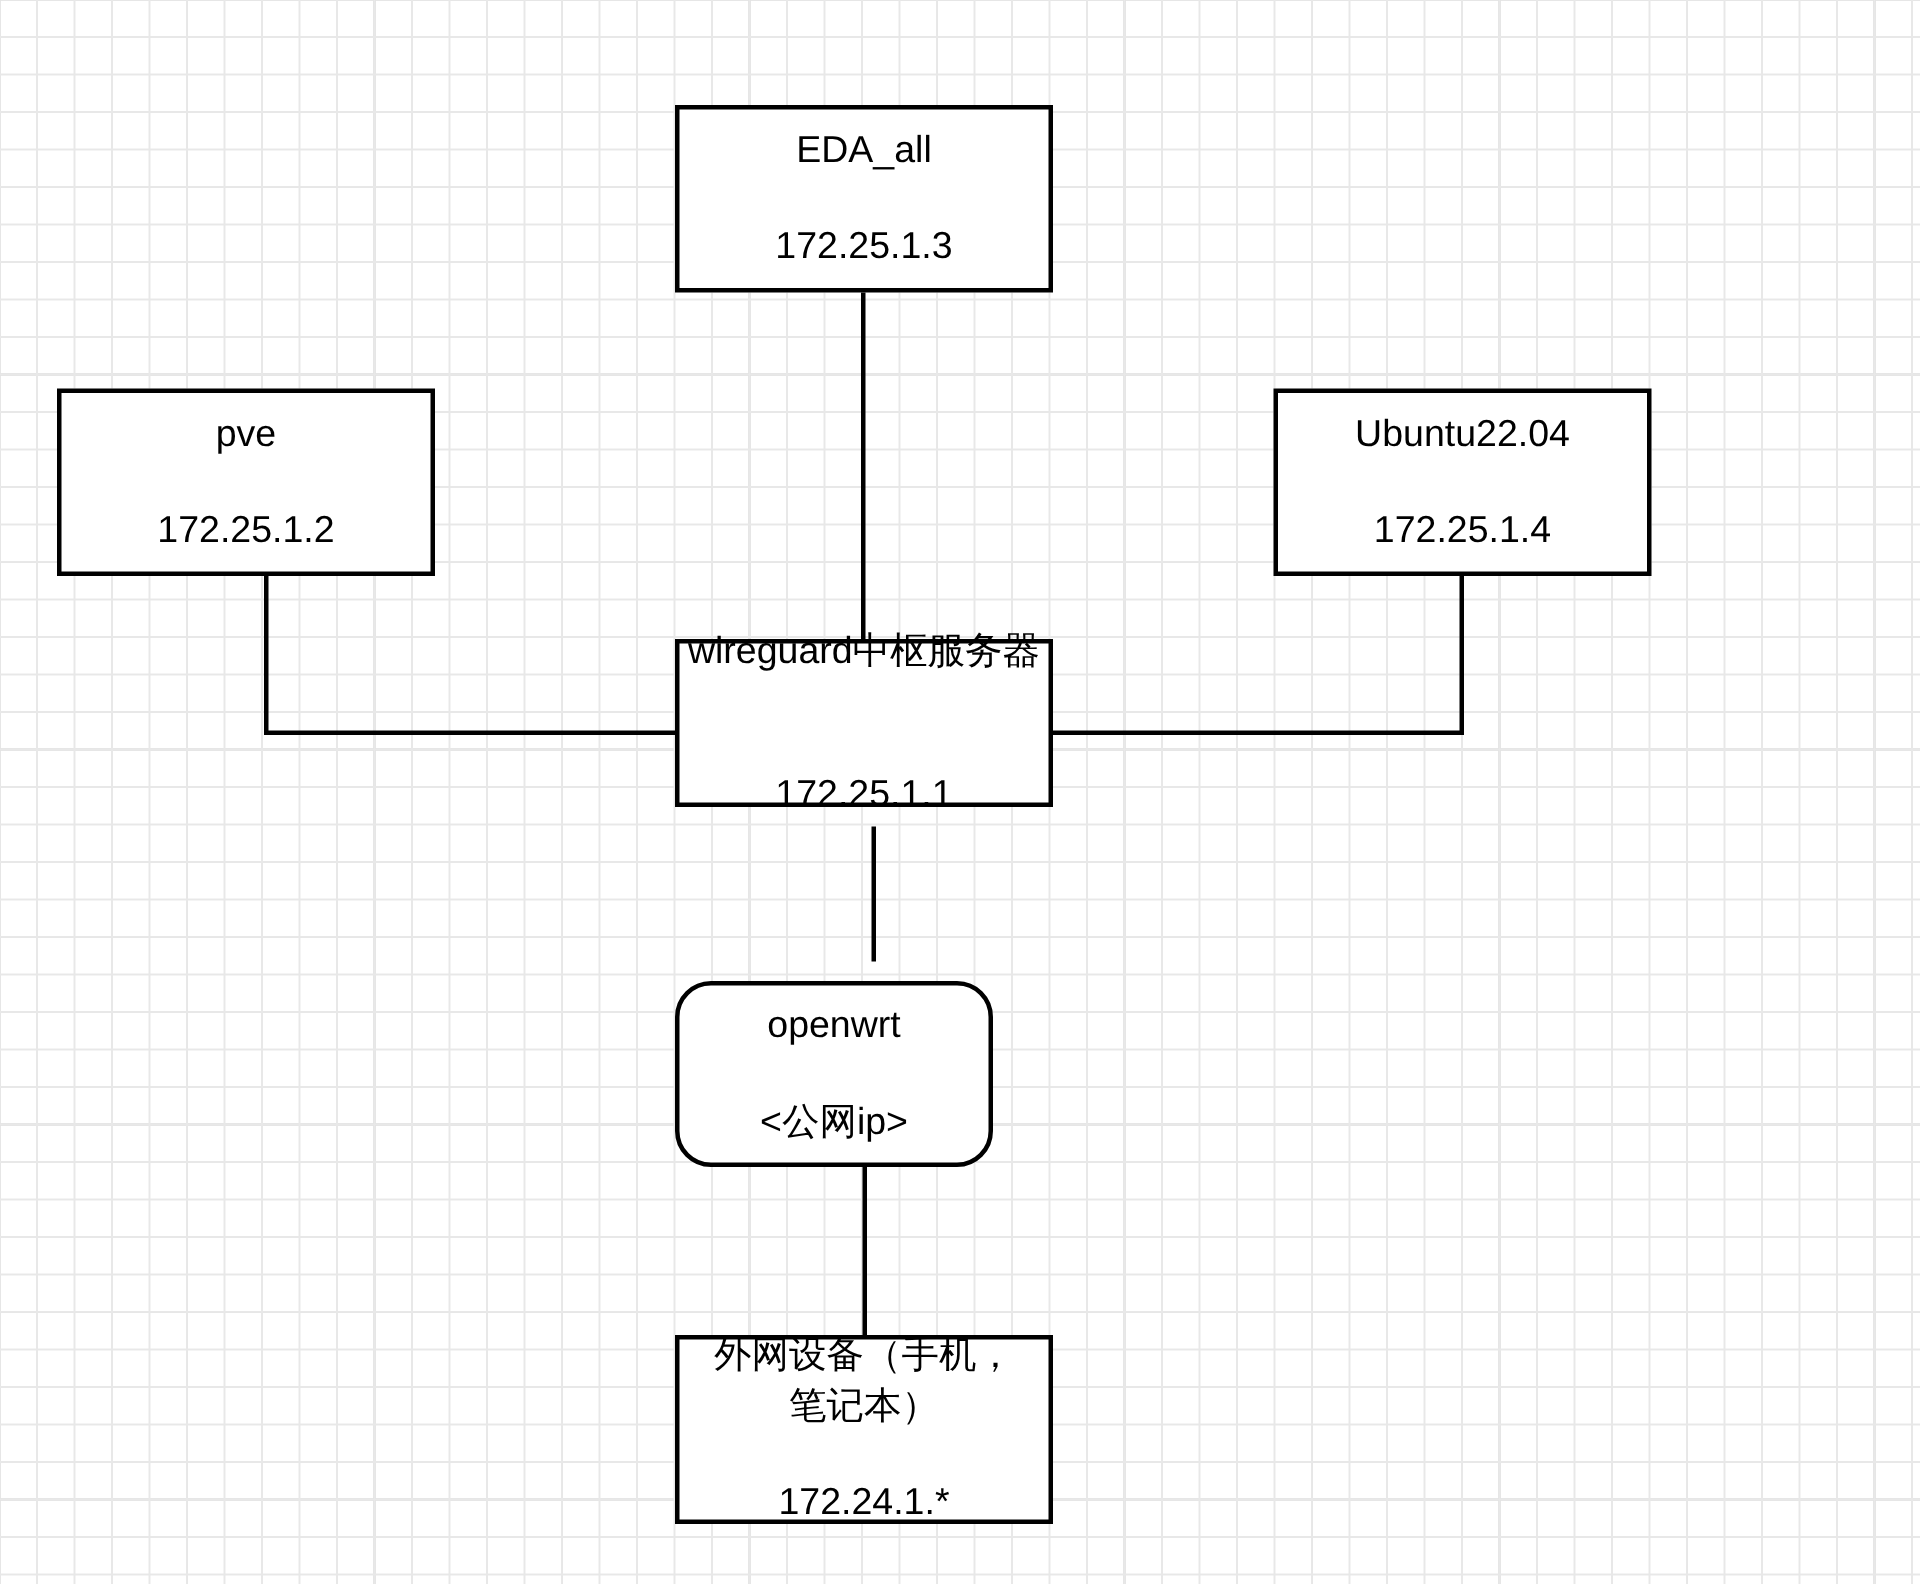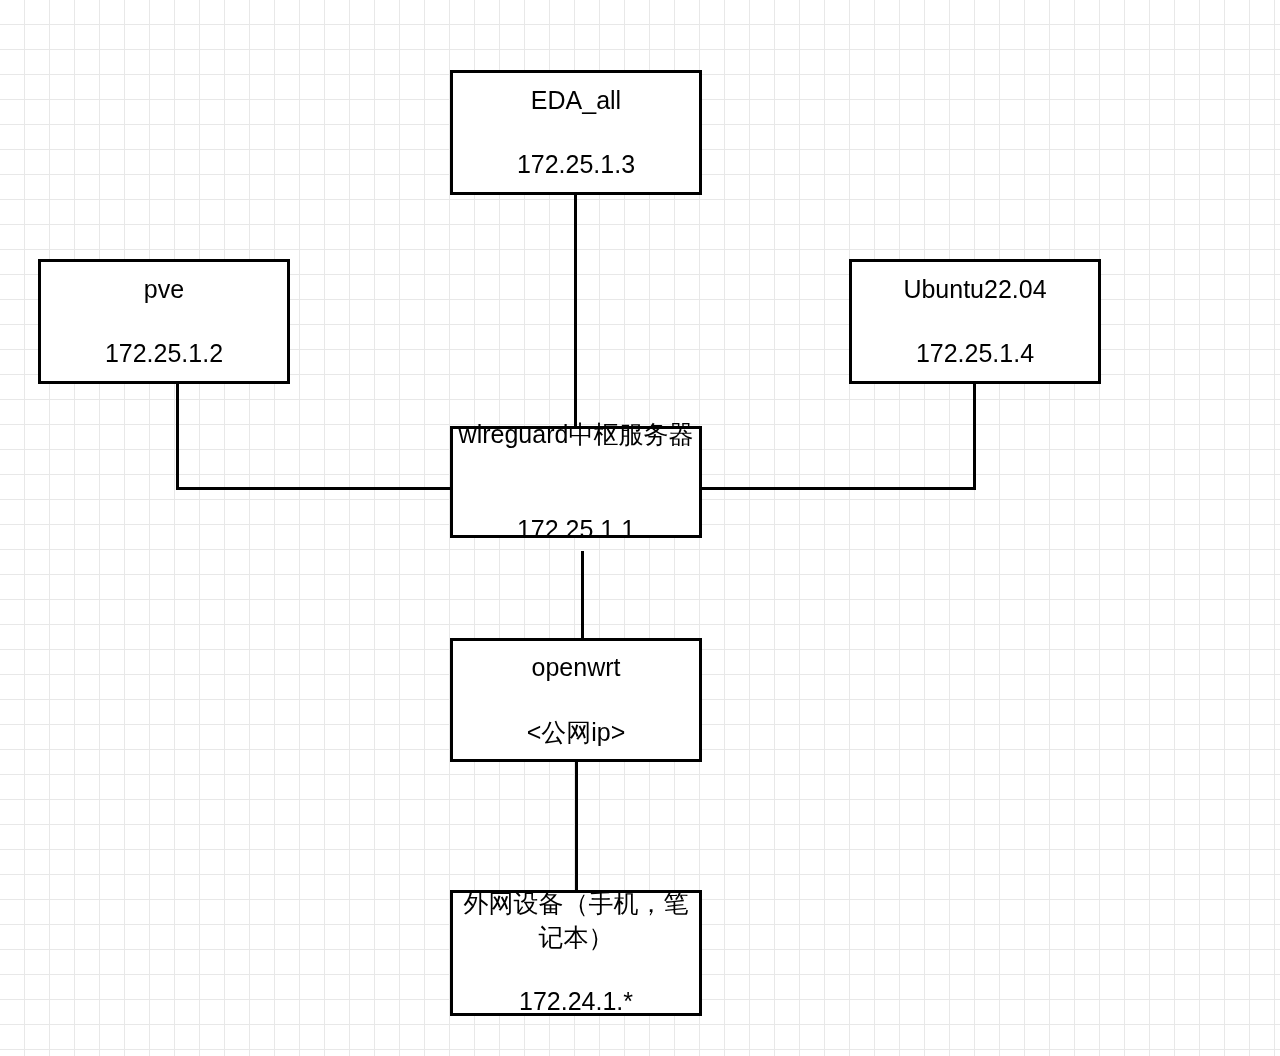--- a/index.html
+++ b/index.html
@@ -101,23 +101,23 @@
   <div class="node" style="left:849px; top:259px; width:252px; height:125px;text-align:right;">
     <span class="line">Ubuntu22.04</span>
     <span class="line">172.25.1.4</span>
   </div>
 
   <div class="node" style="left:450px; top:426px; width:252px; height:112px;">
     <span class="line">wireguard中枢服务器</span>
     <span class="line gap">172.25.1.1</span>
   </div>
 
-  <div class="node" style="left:450px; top:638px; width:252px; height:124px;">
+  <div class="node" style="left:450px; top:654px; width:212px; height:124px;border-radius:24px;">
     <span class="line">openwrt</span>
     <span class="line">&lt;公网ip&gt;</span>
   </div>
 
-  <div class="node" style="left:450px; top:890px; width:252px; height:126px; padding:0 0;">
+  <div class="node" style="left:450px; top:890px; width:252px; height:126px; padding:0 12px;">
     <span class="line">外网设备（手机，笔记本）</span>
     <span class="line">172.24.1.*</span>
   </div>
 
 </div>
 
 </body></html>

